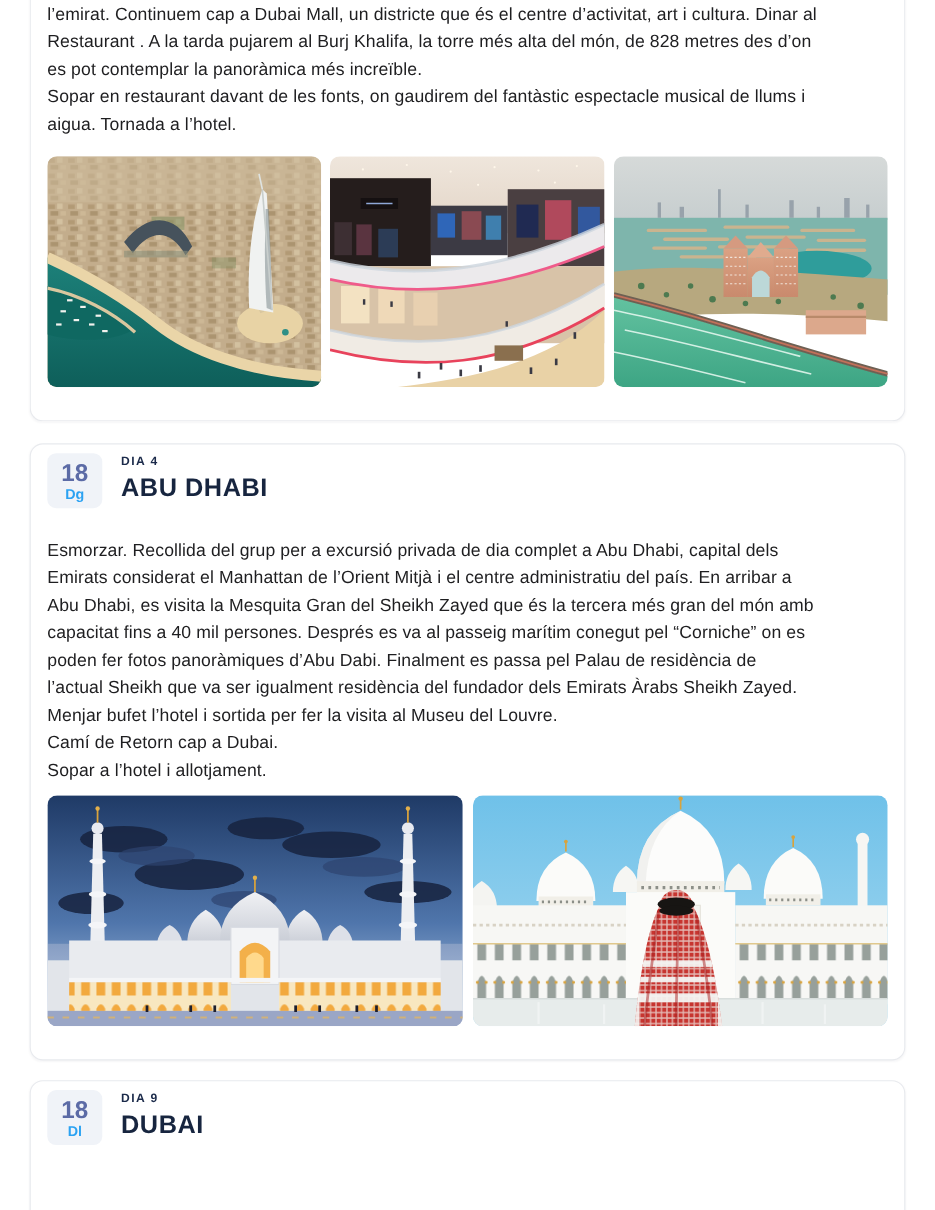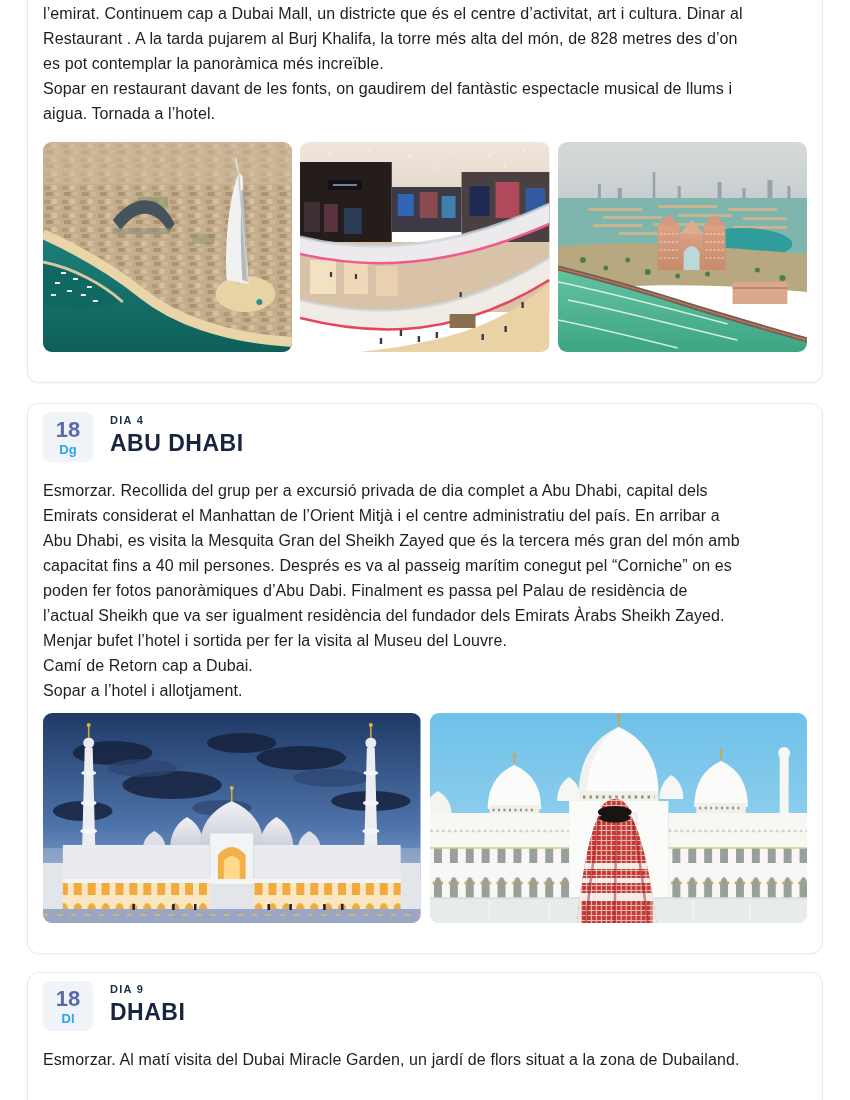--- a/index.html
+++ b/index.html
@@ -18,21 +18,21 @@
   .photo { flex:1; height:210px; border-radius:9px; overflow:hidden; }
   .photo svg { display:block; width:100%; height:210px; }
   .day-header { display:flex; gap:17px; align-items:flex-start; }
   .day-badge { width:50px; height:50px; background:#f0f3f8; border-radius:8px;
                display:flex; flex-direction:column; align-items:center; justify-content:center; }
   .day-number { font-size:22px; line-height:24px; font-weight:bold; color:#5c6ba6; }
   .day-abbr { font-size:13px; line-height:15px; font-weight:bold; color:#2ba2f2; }
   .day-titles { padding-top:2px; }
   .day-label { font-size:11px; font-weight:bold; letter-spacing:1.3px; color:#1b2a4a; }
   .day-title { font-size:23px; font-weight:bold; letter-spacing:0.5px; color:#17253f; margin-top:4px; }
-  .card-2 .card-text, .card-3 .card-text { margin-top:16px; }
+  .card-2 .card-text, .card-3 .card-text { margin-top:26px; }
 </style>
 </head>
 <body>
 
 <div class="page">
 
   <section class="card card-1">
     <div class="card-text">l’emirat. Continuem cap a Dubai Mall, un districte que és el centre d’activitat, art i cultura.  Dinar al
 Restaurant .  A la tarda pujarem al Burj Khalifa, la torre més alta del món, de 828 metres des d’on
 es pot contemplar la panoràmica més increïble.
@@ -429,19 +429,18 @@
   </section>
 
   <section class="card card-3">
     <div class="day-header">
       <div class="day-badge">
         <div class="day-number">18</div>
         <div class="day-abbr">Dl</div>
       </div>
       <div class="day-titles">
         <div class="day-label">DIA 9</div>
-        <div class="day-title">DHABI</div>
+        <div class="day-title">DUBAI</div>
       </div>
     </div>
-    <div class="card-text">Esmorzar. Al matí visita del Dubai Miracle Garden, un jardí de flors situat a la zona de Dubailand.</div>
   </section>
 
 </div>
 
 </body></html>

